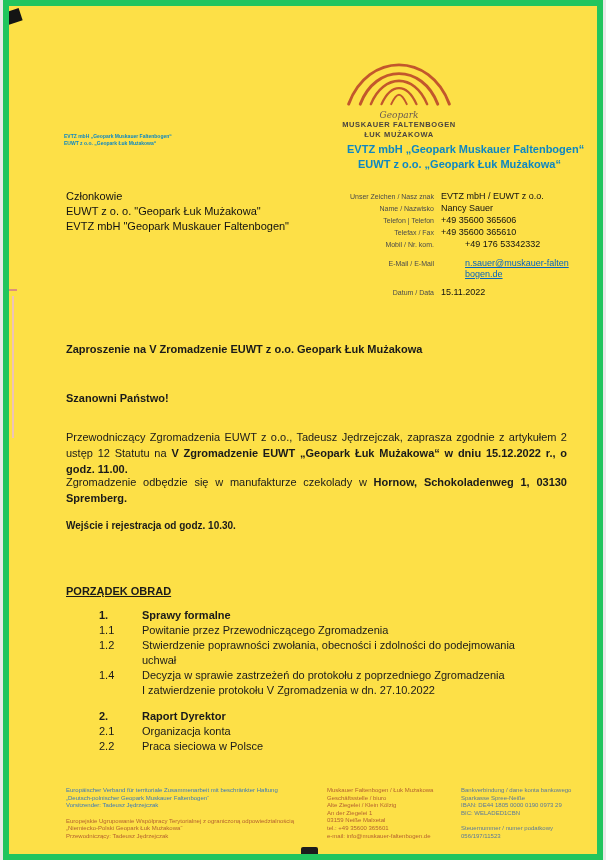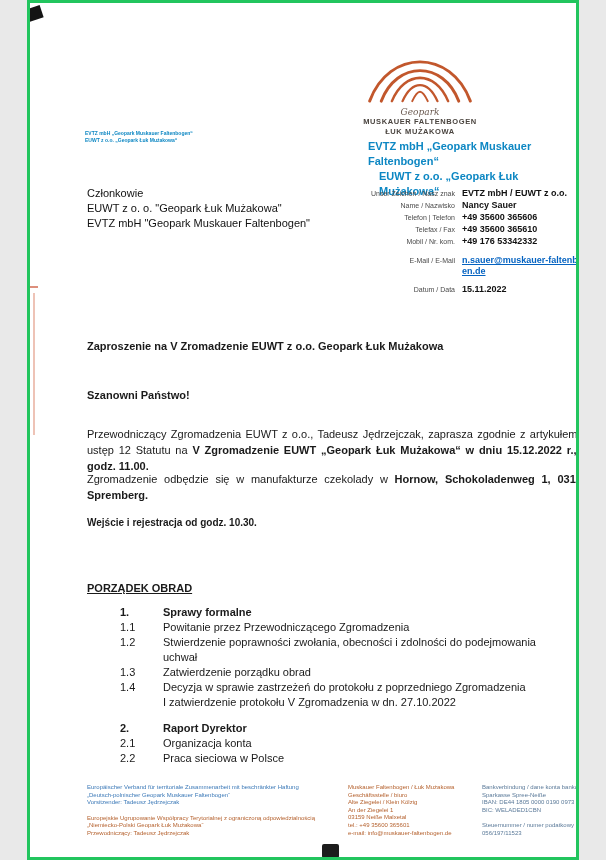--- a/index.html
+++ b/index.html
@@ -1,19 +1,19 @@
 <!DOCTYPE html>
 <html><head>
 <meta charset="utf-8">
 <style>
   * { margin:0; padding:0; box-sizing:border-box; }
   html,body { background:#e9e9e9; }
   .page {
-    position:relative; width:552px; height:860px; margin:0 auto;
-    background:#ffffff; border:3px solid #22c55e; overflow:hidden;
+    position:relative; width:600px; height:860px; margin:0 auto;
+    background:#fde047; border:6px solid #22c55e; overflow:hidden;
     font-family:"Liberation Sans","DejaVu Sans",sans-serif; color:#1a1a1a;
   }
 
   
   .mark-corner { position:absolute; left:-3px; top:4px; width:15px; height:13px; background:#141414; transform:rotate(-18deg); }
   .mark-tick   { position:absolute; left:0; top:283px; width:8px; height:2px; background:#dd8f7c; }
   .mark-line   { position:absolute; left:3px; top:290px; width:2px; height:142px; background:#eec3b6; }
   .mark-bottom { position:absolute; left:292px; top:841px; width:17px; height:14px; background:#1c1c1c; border-radius:2px; }
 
   
@@ -32,23 +32,23 @@
   .lh-small { position:absolute; left:55px; top:127px; font-size:5px; font-weight:bold; color:#0d87c3; line-height:7px; }
   .lh-large { position:absolute; left:338px; top:136px; font-size:11px; font-weight:bold; color:#0d87c3; line-height:15px; }
   .lh-large .indent { margin-left:11px; }
 
   
   .recipient { position:absolute; left:57px; top:183px; font-size:11px; line-height:15px; color:#111; }
 
   
   .contact { position:absolute; left:336px; top:185px; width:226px; }
   .c-row { display:flex; align-items:baseline; margin-bottom:1px; }
-  .c-row.gap-after { margin-bottom:8px; }
+  .c-row.gap-after { margin-bottom:8px;gap:24px; }
   .c-label { width:96px; text-align:right; padding-right:7px; font-size:7px; color:#4a4a4a; line-height:10px; flex:none; }
-  .c-value { flex:1; font-size:9px; color:#111; line-height:10.5px;font-weight:bold; }
+  .c-value { flex:1; font-size:9px; color:#111; line-height:10.5px; }
   .c-value.link { color:#0563c1; text-decoration:underline; word-break:break-all; cursor:pointer; }
 
   
   .subject { position:absolute; left:57px; top:337px; font-size:11px; font-weight:bold; }
   .salutation { position:absolute; left:57px; top:386px; font-size:11px;font-weight:bold; }
   .para { position:absolute; left:57px; width:501px; font-size:11px; line-height:16px; text-align:justify; }
   .p1 { top:397px;margin-top:26px; } .p2 { top:468px; }
   .p3 { position:absolute; left:57px; top:514px; font-size:10px; font-weight:bold; }
   .bold { font-weight:bold; }
 
@@ -159,24 +159,20 @@
     <div class="a-item">
       <div class="a-num">1.1</div>
       <div class="a-text">Powitanie przez Przewodniczącego Zgromadzenia</div>
     </div>
     <div class="a-item">
       <div class="a-num">1.2</div>
       <div class="a-text">Stwierdzenie poprawności zwołania, obecności i zdolności do podejmowania
 uchwał</div>
     </div>
     <div class="a-item">
-      <div class="a-num">1.3</div>
-      <div class="a-text">Zatwierdzenie porządku obrad</div>
-    </div>
-    <div class="a-item">
       <div class="a-num">1.4</div>
       <div class="a-text">Decyzja w sprawie zastrzeżeń do protokołu z poprzedniego Zgromadzenia
 I zatwierdzenie protokołu V Zgromadzenia w dn. 27.10.2022</div>
     </div>
     <div class="a-item sec space-before">
       <div class="a-num">2.</div>
       <div class="a-text">Raport Dyrektor</div>
     </div>
     <div class="a-item">
       <div class="a-num">2.1</div>

